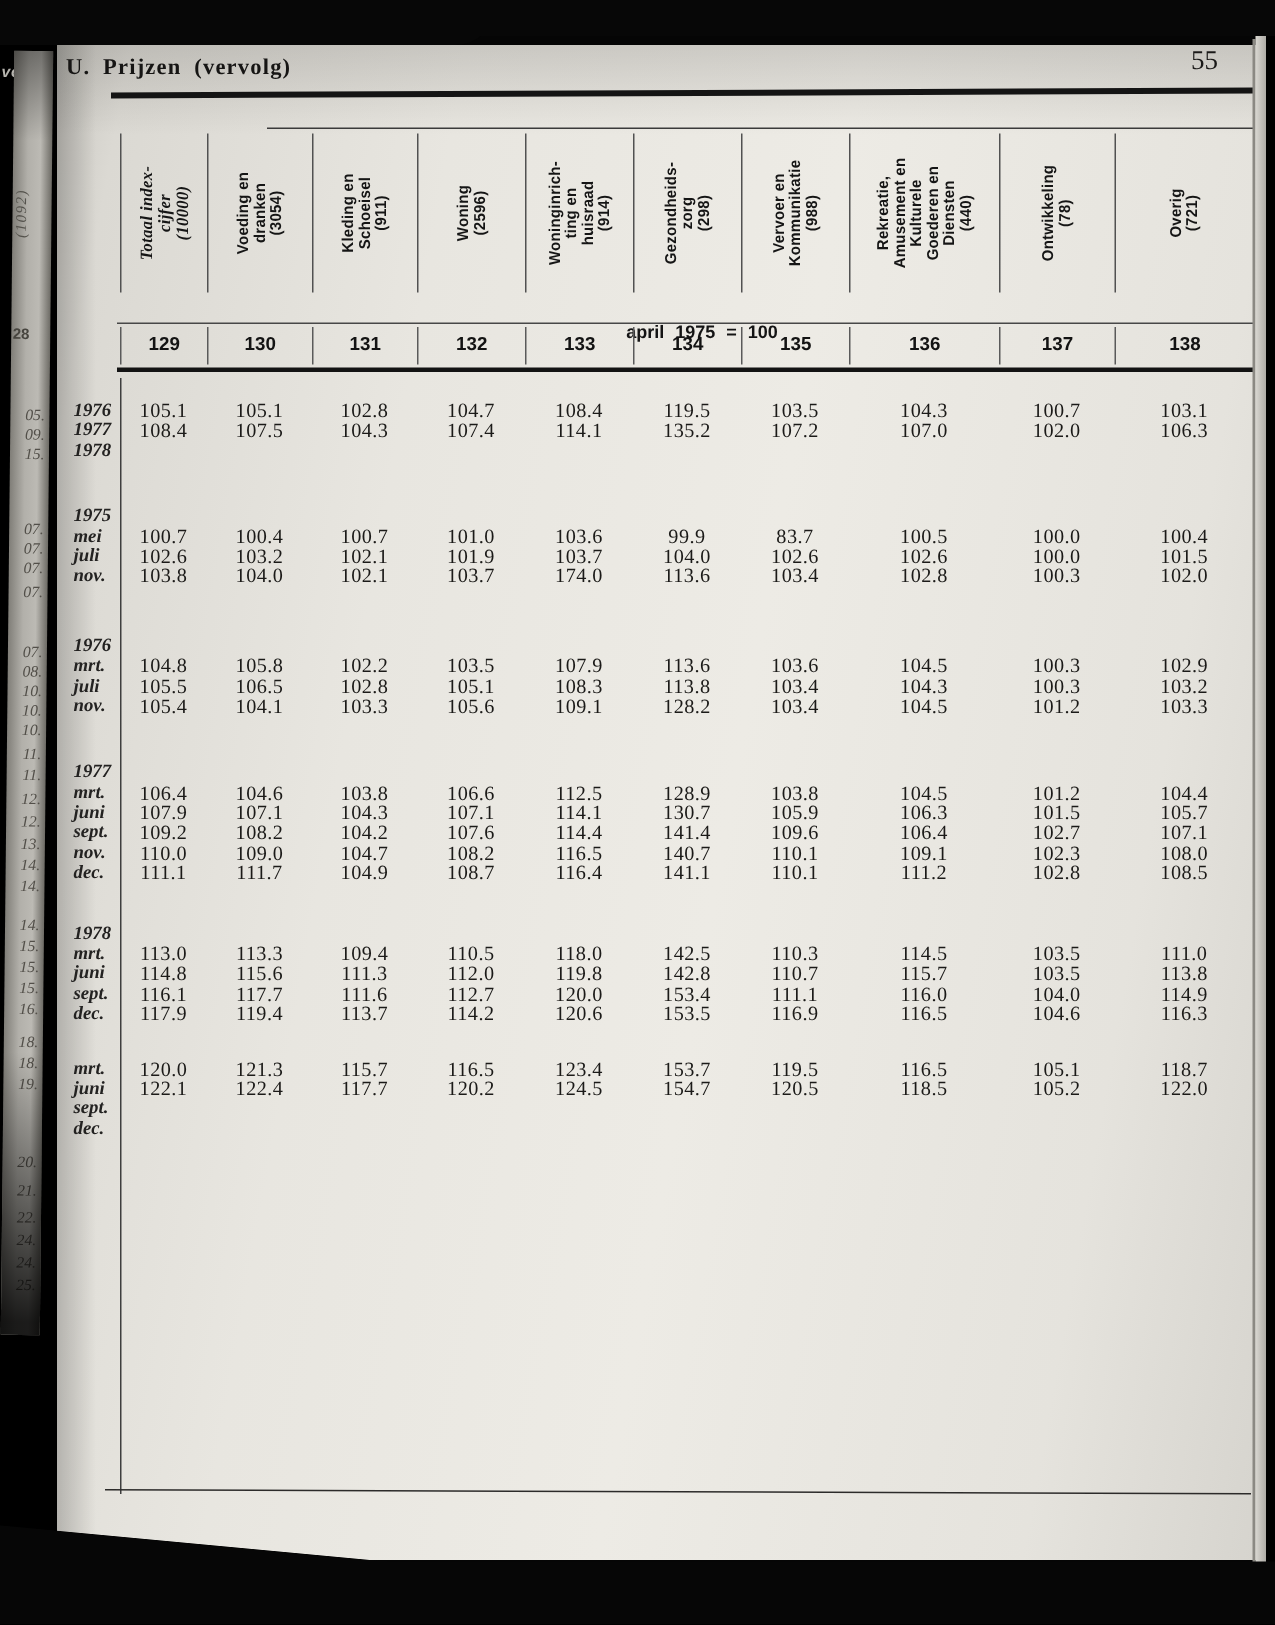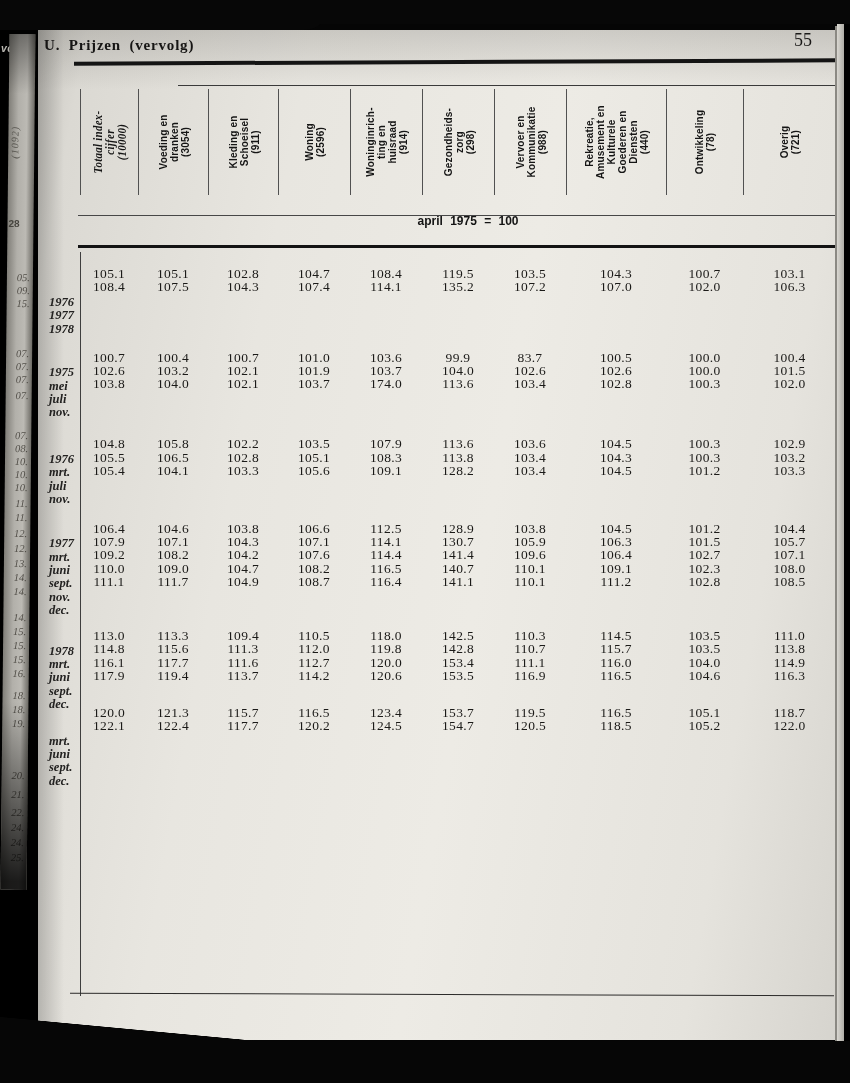--- a/index.html
+++ b/index.html
@@ -61,21 +61,21 @@
   .vrule{position:absolute;top:222px;left:42px;width:1.3px;height:744px;background:#3e3e3e;}
   .tbody{position:absolute;top:224px;left:4px;width:794px;}
   .sec{margin:0;}
   .sec:nth-child(1){margin-top:12px;}
   .sec:nth-child(2){margin-top:30px;}
   .sec:nth-child(3){margin-top:33px;}
   .sec:nth-child(4){margin-top:31px;}
   .sec:nth-child(5){margin-top:27px;}
   .sec:nth-child(6){margin-top:23px;}
   .drow{height:13.4px;line-height:13.4px;}
-  .rlabel{padding-left:7px;font:italic bold 12.5px "Liberation Serif","DejaVu Serif",serif;color:#232221;white-space:nowrap;margin-top:29px;}
+  .rlabel{padding-left:7px;font:italic bold 12.5px "Liberation Serif","DejaVu Serif",serif;color:#232221;white-space:nowrap;}
   .dcell{text-align:center;font:13.5px "Liberation Serif","DejaVu Serif",serif;color:#1b1a18;letter-spacing:.3px;}
   .r5{top:964px;left:32px;right:4px;height:1.3px;background:#2c2b2a;transform:rotate(.2deg);}
 </style>
 </head>
 <body>
 
 <div class="photo">
   <div class="spine"></div>
   <span class="frag-volg">volg</span>
   <div class="sliver">
@@ -172,20 +172,33 @@
           <div class="hrot">Ontwikkeling
 (78)</div>
         </div>
         <div class="hcell">
           <div class="hrot">Overig
 (721)</div>
         </div>
       </div>
     <div class="note">april 1975 = 100</div>
     <div class="rule r3"></div>
+    <div class="ngrid cols" id="ngrid">
+        <div class="ncell spacer"></div>
+        <div class="ncell">129</div>
+        <div class="ncell">130</div>
+        <div class="ncell">131</div>
+        <div class="ncell">132</div>
+        <div class="ncell">133</div>
+        <div class="ncell">134</div>
+        <div class="ncell">135</div>
+        <div class="ncell">136</div>
+        <div class="ncell">137</div>
+        <div class="ncell">138</div>
+      </div>
     <div class="rule r4"></div>
     <div class="vrule"></div>
     <div class="tbody" id="tbody">
         <div class="sec">
           <div class="drow cols">
             <div class="rlabel">1976</div>
             <div class="dcell">105.1</div>
             <div class="dcell">105.1</div>
             <div class="dcell">102.8</div>
             <div class="dcell">104.7</div>

